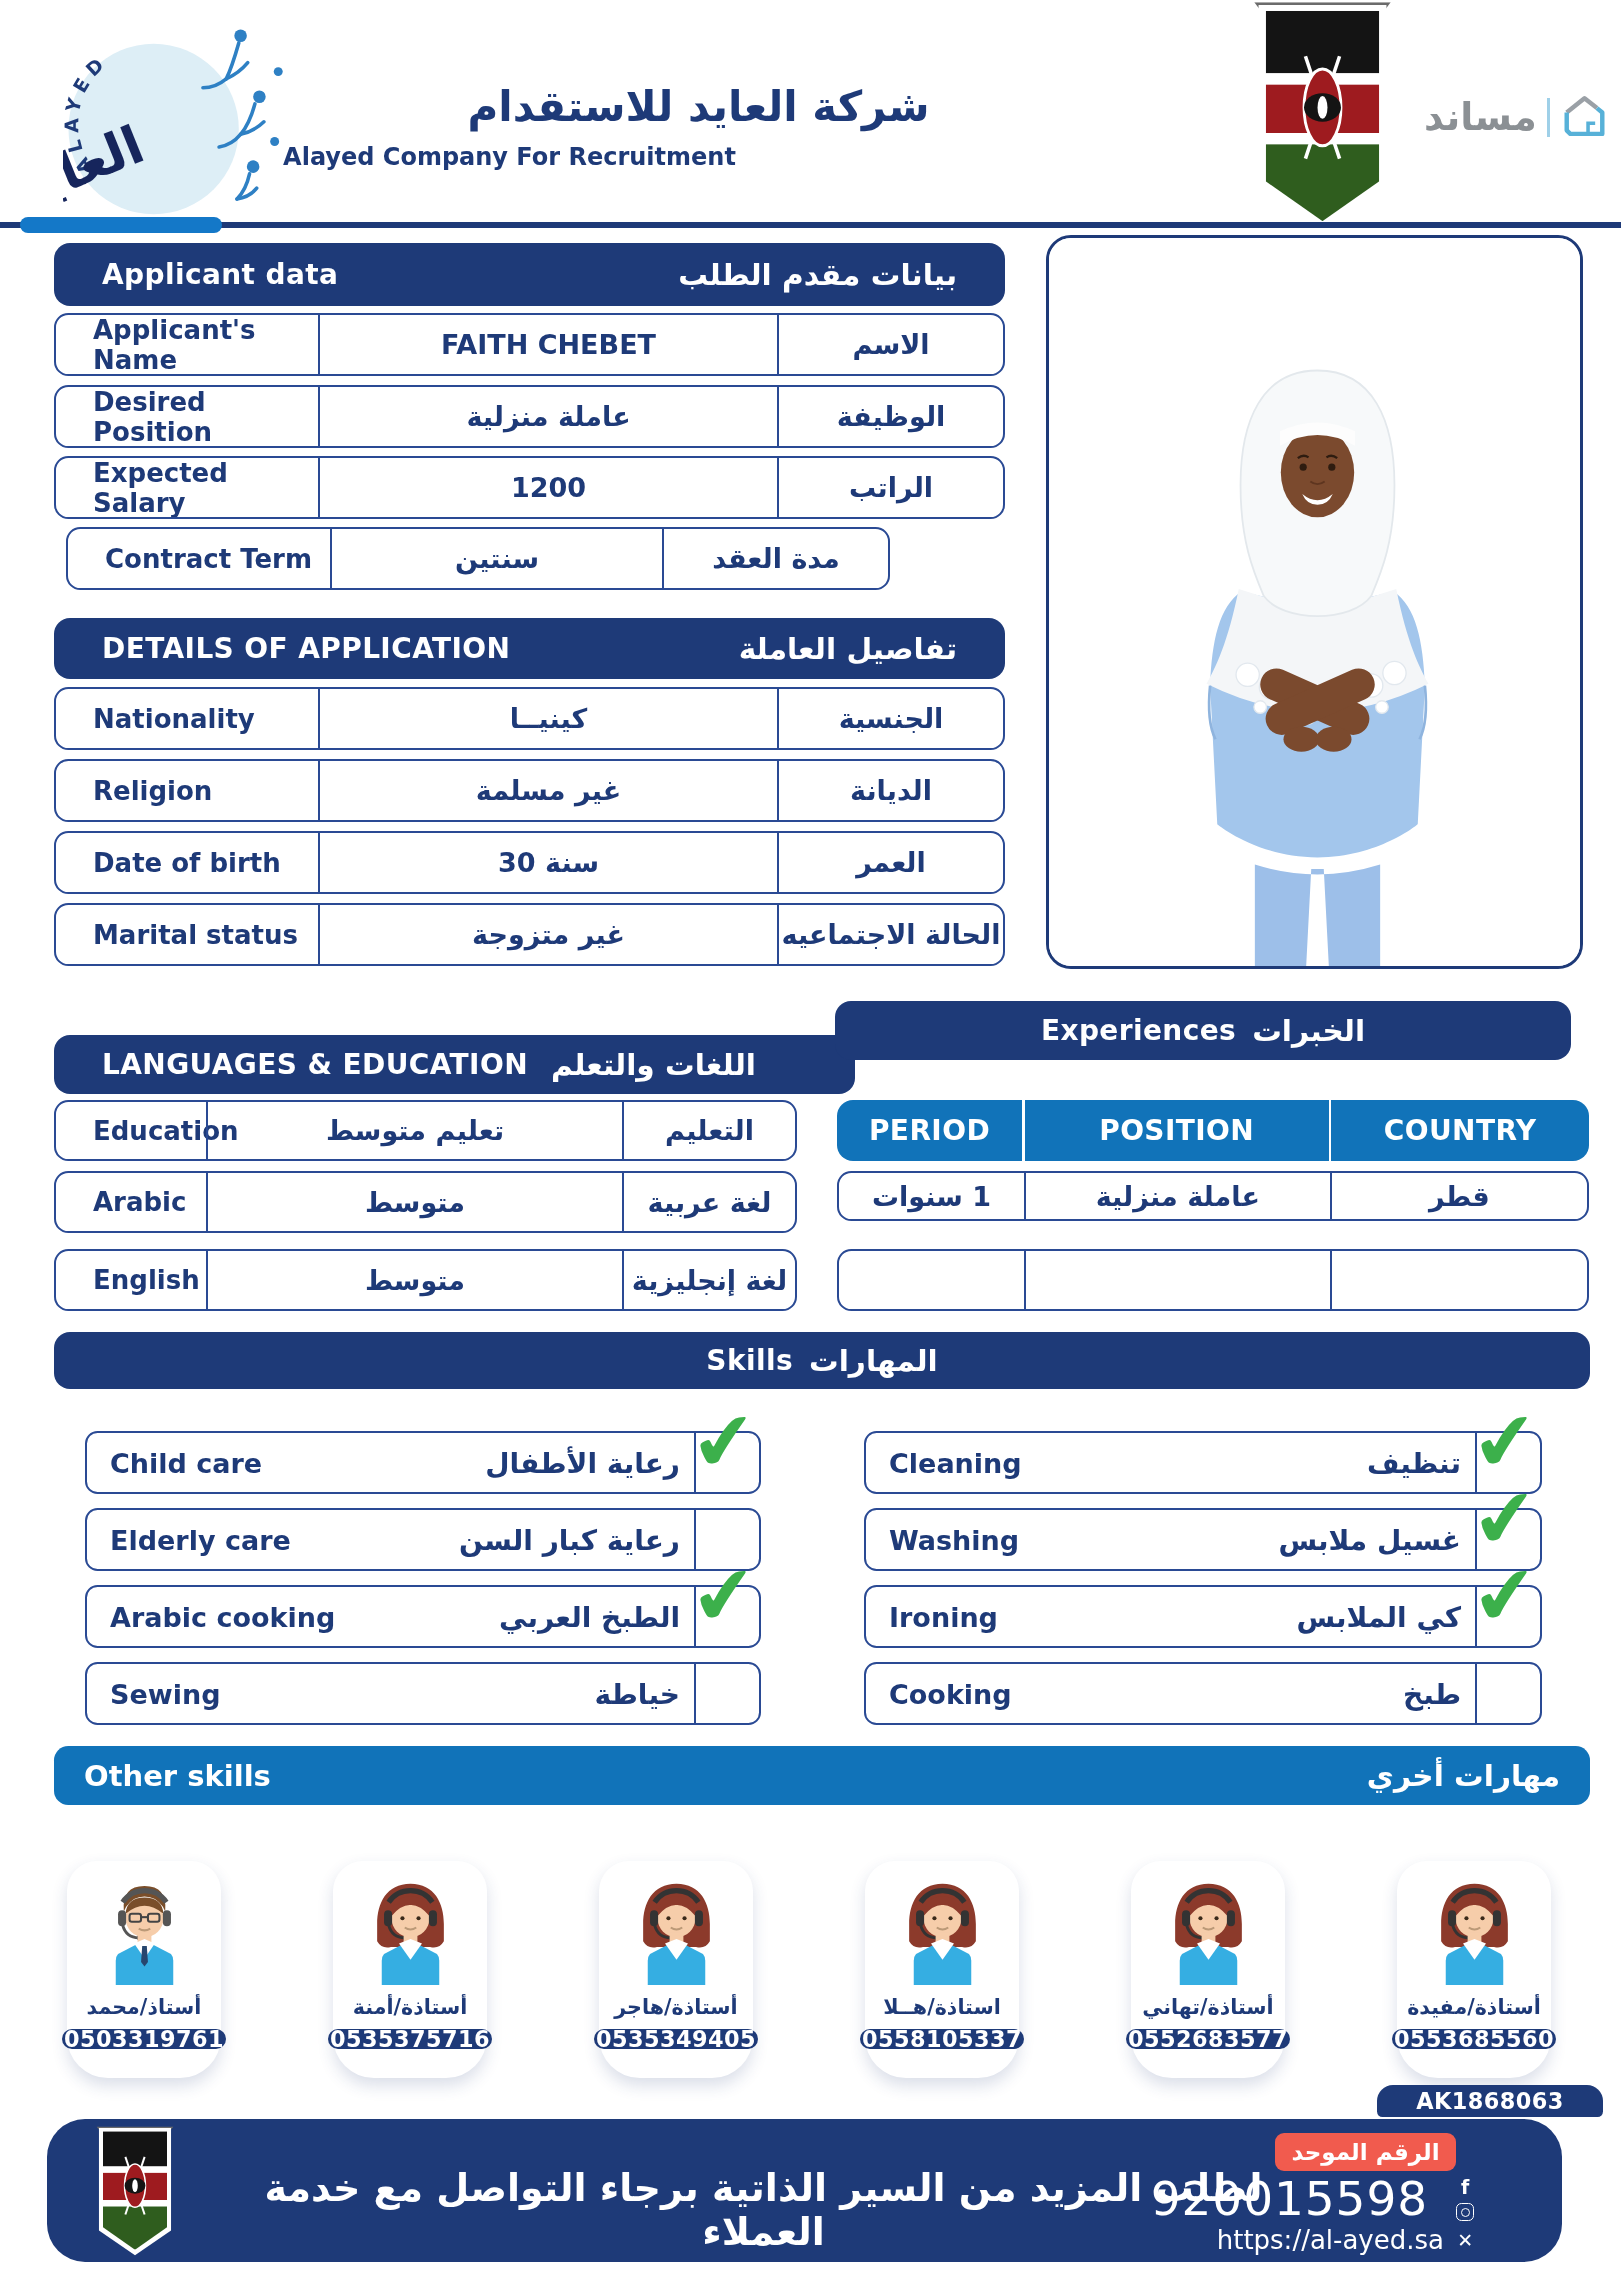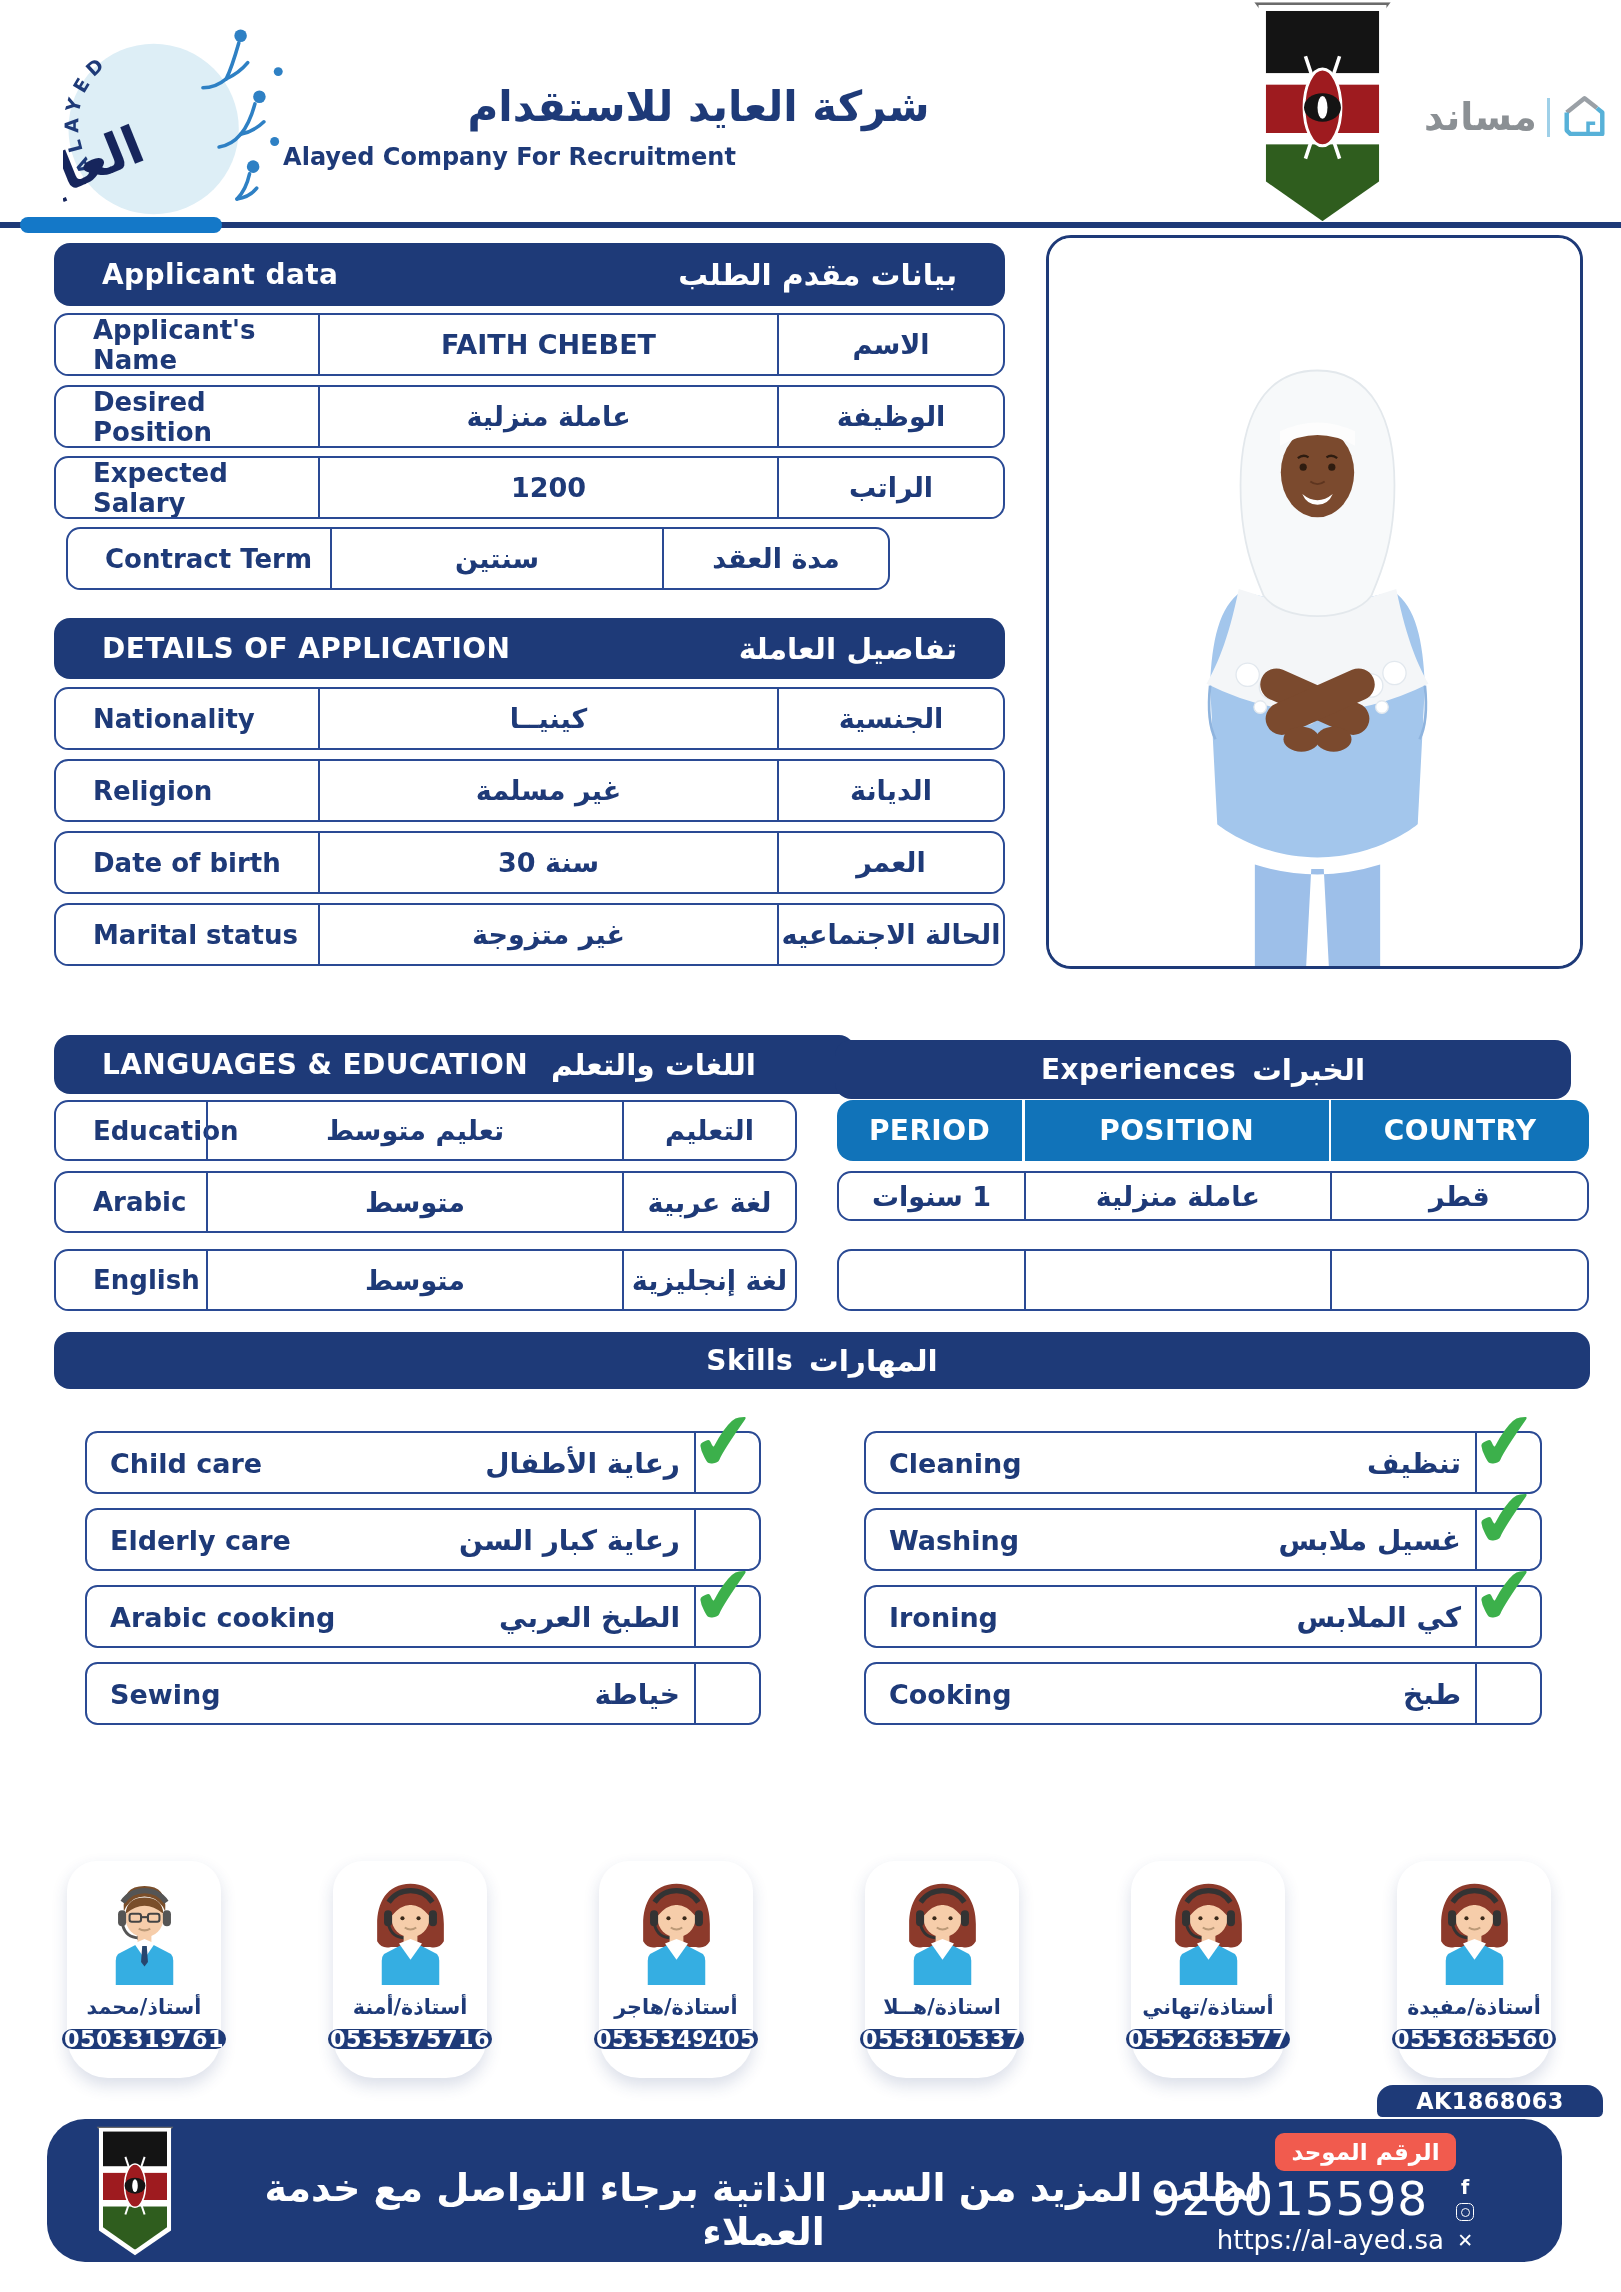--- a/index.html
+++ b/index.html
@@ -333,21 +333,21 @@
     <div class="cell arl w-ar" dir="rtl">لغة عربية</div>
   </div>
   <div class="rowbox lang" style="left:54px;top:1249px;width:743px;height:62px">
     <div class="cell en w-en">English</div>
     <div class="vline"></div>
     <div class="cell val" dir="rtl">متوسط</div>
     <div class="vline"></div>
     <div class="cell arl w-ar" dir="rtl">لغة إنجليزية</div>
   </div>
 
-  <div class="bar center" style="left:835px;top:1040px;width:736px;height:59px">
+  <div class="bar center" style="left:835px;top:1001px;width:736px;height:59px">
     <span class="en">Experiences</span>
     <span class="ar" dir="rtl">الخبرات</span>
   </div>
 
   <div class="exp-head" style="left:837px;top:1100px;width:752px">
     <div class="hc" style="width:185px">PERIOD</div>
     <div class="hc" style="width:304px">POSITION</div>
     <div class="hc" style="flex:1">COUNTRY</div>
   </div>
 
@@ -414,20 +414,24 @@
     <span class="sep"></span>
     <span class="check">✔</span>
   </div>
   <div class="skill" style="left:864px;top:1662px;width:678px">
     <span class="en">Cooking</span>
     <span class="arl" dir="rtl">طبخ</span>
     <span class="sep"></span>
     <span class="check"></span>
   </div>
 
+  <div class="bluebar" style="left:54px;top:1746px;width:1536px">
+    <span class="en">Other skills</span>
+    <span class="ar" dir="rtl">مهارات أخري</span>
+  </div>
 
   <div class="agent" style="left:67px">
     <svg class="av" viewBox="0 0 128 128" width="115" height="115">
         <use href="#avatar-male"></use>
       </svg>
     <div class="aname" dir="rtl">أستاذ/محمد</div>
     <div class="aphone">0503319761</div>
   </div>
   <div class="agent" style="left:333px">
     <svg class="av" viewBox="0 0 128 128" width="115" height="115">

